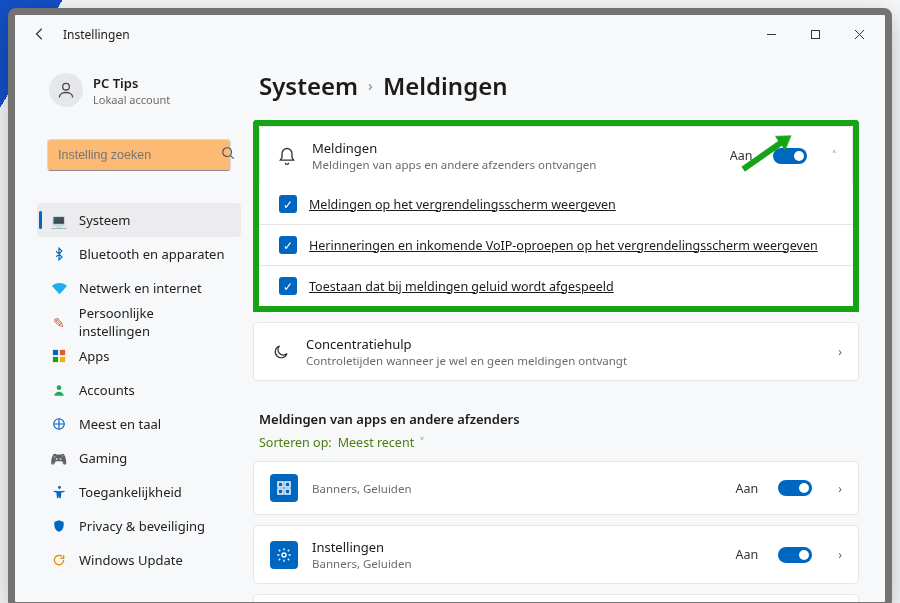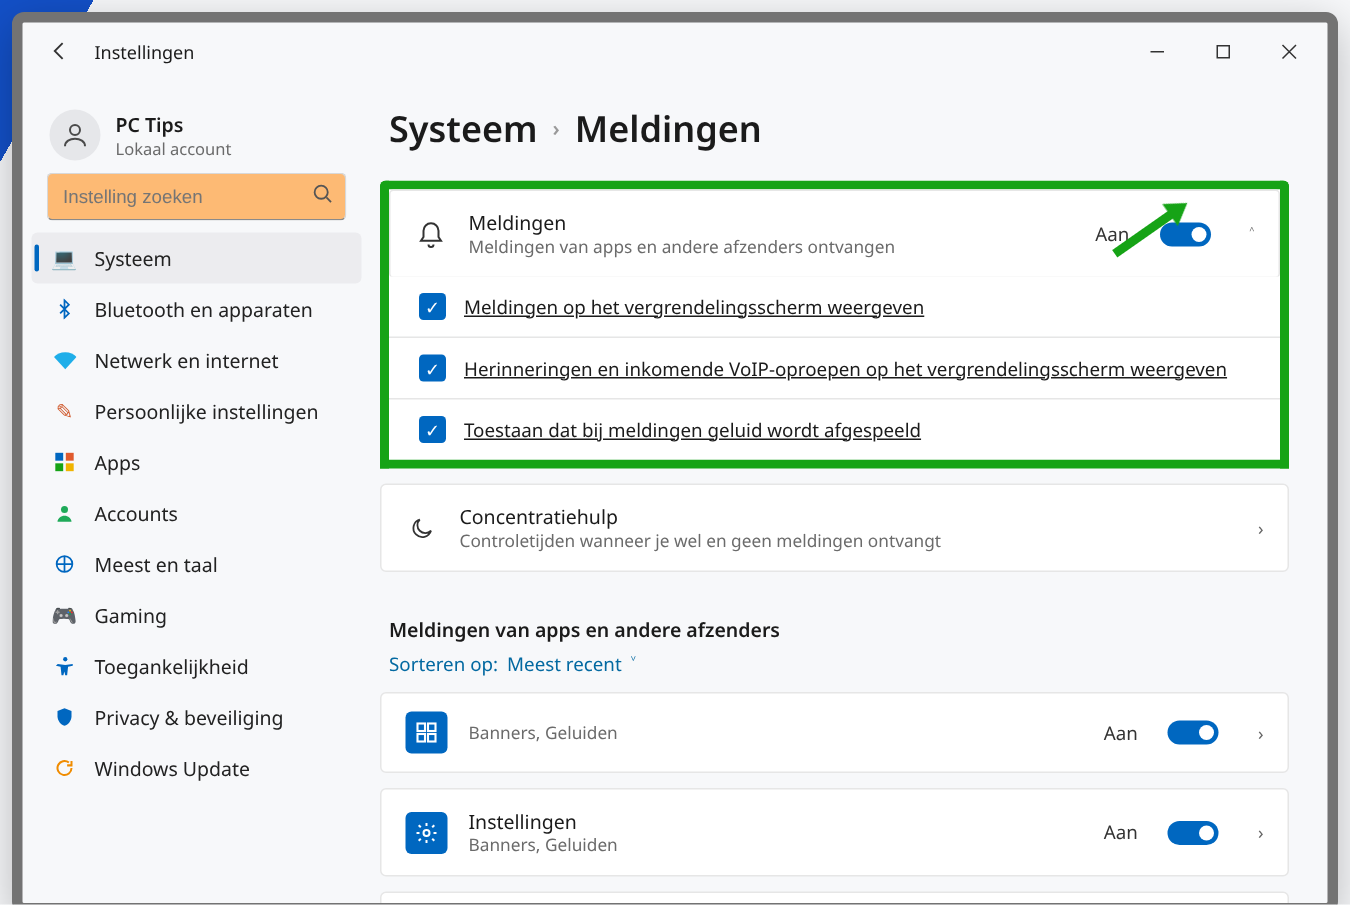--- a/index.html
+++ b/index.html
@@ -30,21 +30,21 @@
   
   .titlebar{display:flex;align-items:center;height:38px;padding:0 4px;}
   .tb-left{display:flex;align-items:center;gap:14px;padding-left:12px;}
   .tb-back{width:18px;height:18px;display:flex;align-items:center;justify-content:center;color:#333;}
   .tb-title{font-size:12px;}
   .tb-right{margin-left:auto;display:flex;}
   .tb-btn{width:44px;height:38px;display:flex;align-items:center;justify-content:center;color:#333;}
   .tb-btn svg{width:11px;height:11px;}
   
   .body{flex:1;display:flex;min-height:0;}
-  .sidebar{width:232px;padding:10px 6px 10px 6px;box-sizing:border-box;display:flex;flex-direction:column;gap:0;}
+  .sidebar{width:232px;padding:10px 6px 10px 22px;box-sizing:border-box;display:flex;flex-direction:column;gap:24px;}
   .user{display:flex;align-items:center;gap:10px;padding:10px 10px 6px 12px;}
   .avatar{width:34px;height:34px;border-radius:50%;background:#e6e7ea;display:flex;align-items:center;justify-content:center;color:#4a4a4a;}
   .user-name{font-size:13px;font-weight:600;}
   .user-sub{font-size:11px;color:var(--muted);}
   .search{display:flex;align-items:center;background:#fdba74;border:1px solid #d8d8d8;border-bottom:1px solid #8a8a8a;border-radius:4px;height:30px;margin:2px 10px 4px;padding:0 8px;}
   .search input{flex:1;border:none;outline:none;font-size:12.5px;background:transparent;}
   .nav{display:flex;flex-direction:column;gap:0;margin-top:4px;}
   .nav-item{display:flex;align-items:center;gap:12px;height:34px;padding:0 14px;border-radius:4px;position:relative;font-size:13px;color:#222;}
   .nav-item.active{background:#ececef;}
   .nav-item.active::before{content:"";position:absolute;left:2px;top:8px;bottom:8px;width:3px;background:var(--accent);border-radius:2px;}
@@ -66,21 +66,21 @@
   .toggle{width:34px;height:16px;border-radius:10px;position:relative;flex-shrink:0;}
   .toggle::after{content:"";position:absolute;width:10px;height:10px;border-radius:50%;top:3px;background:#fff;}
   .toggle.on{background:var(--accent);}
   .toggle.on::after{right:3px;}
   .checkbox{width:18px;height:18px;border-radius:3px;background:var(--accent);display:flex;align-items:center;justify-content:center;color:#fff;font-size:12px;flex-shrink:0;}
   .green-box{border:6px solid var(--green);border-top:none;margin-top:-1px;}
   .check-row{display:flex;align-items:center;gap:12px;padding:11px 20px;background:#fff;}
   .check-row + .check-row{border-top:1px solid var(--border);}
   .check-row span{font-size:12.5px;text-decoration:underline;}
   .section-title{font-size:13px;font-weight:600;margin:29px 0 6px 6px;}
-  .sort{font-size:12.5px;color:#0369a1;margin:0 0 10px 6px;display:flex;gap:6px;align-items:center;}
+  .sort{font-size:12.5px;color:#4d7c0f;margin:0 0 10px 6px;display:flex;gap:6px;align-items:center;}
   .app-icon{width:28px;height:28px;border-radius:4px;background:var(--accent);display:flex;align-items:center;justify-content:center;color:#fff;font-size:14px;flex-shrink:0;}
   .spacer{height:10px;}
   
   .arrow{position:absolute;right:100px;top:138px;transform:rotate(-35deg);pointer-events:none;}
   .arrow-line{width:46px;height:6px;background:var(--green);}
   .arrow-head{width:0;height:0;border-left:14px solid var(--green);border-top:9px solid transparent;border-bottom:9px solid transparent;position:absolute;right:-13px;top:-6px;}
 </style>
 </head>
 <body>
 

